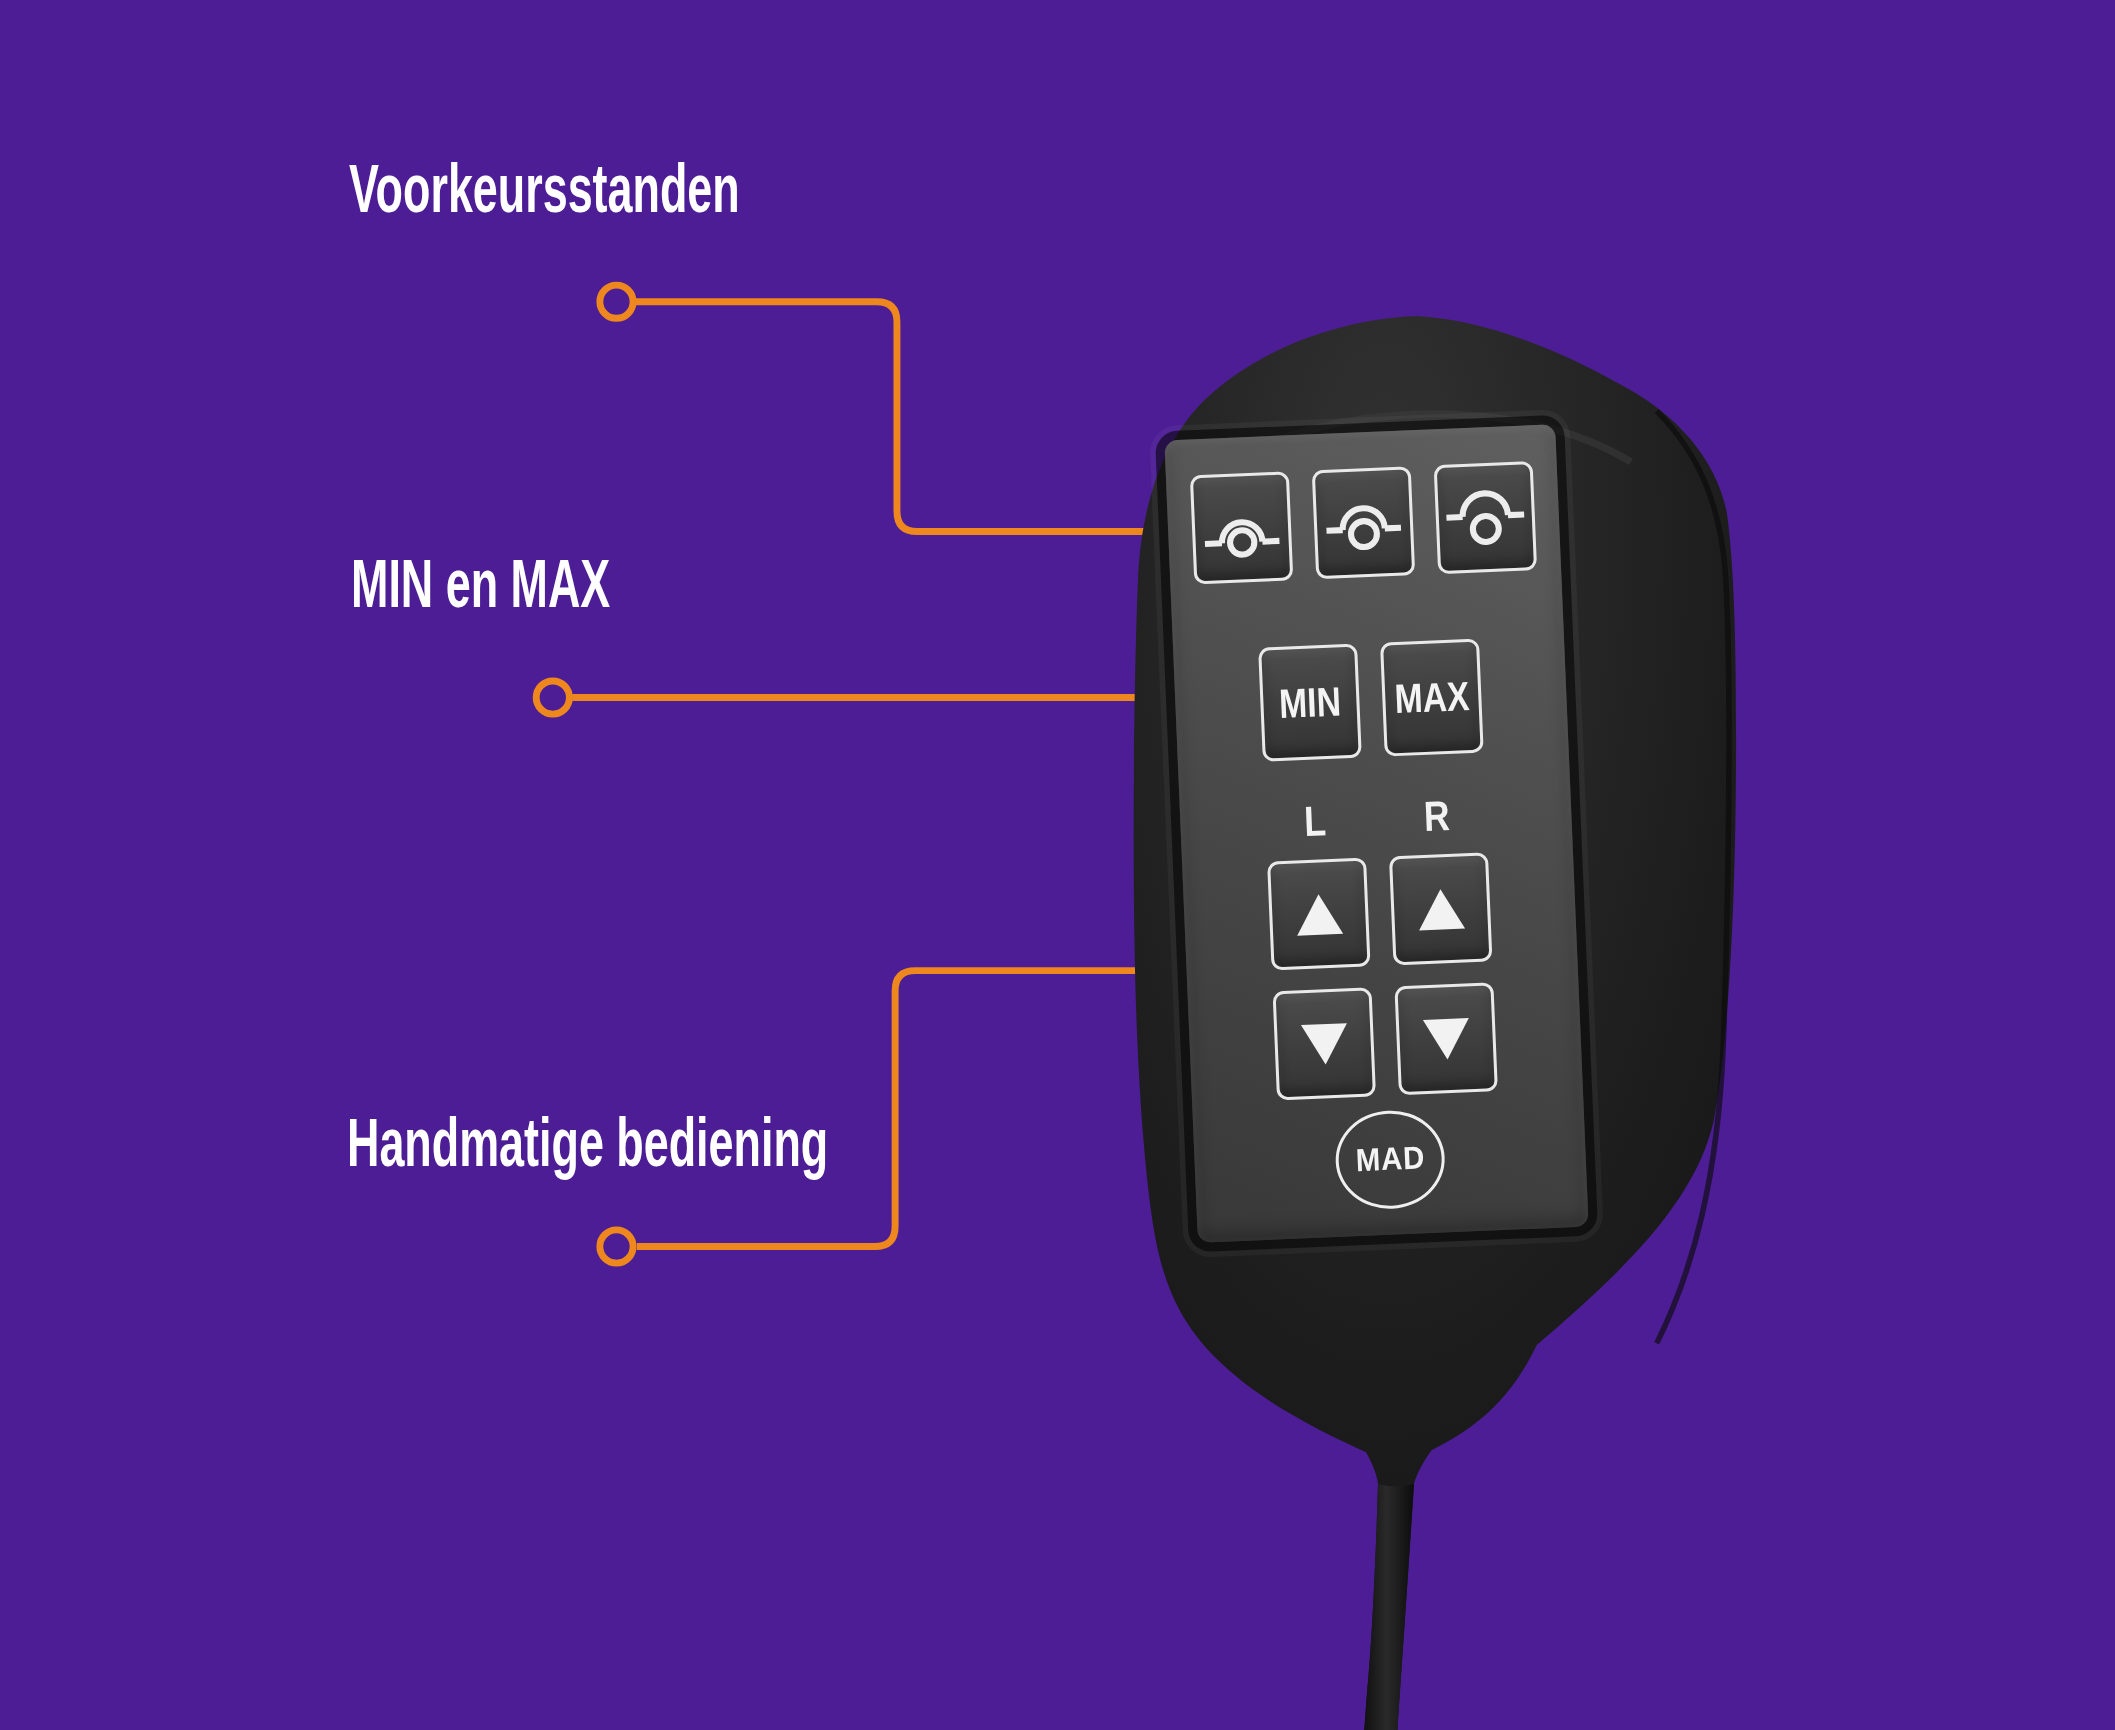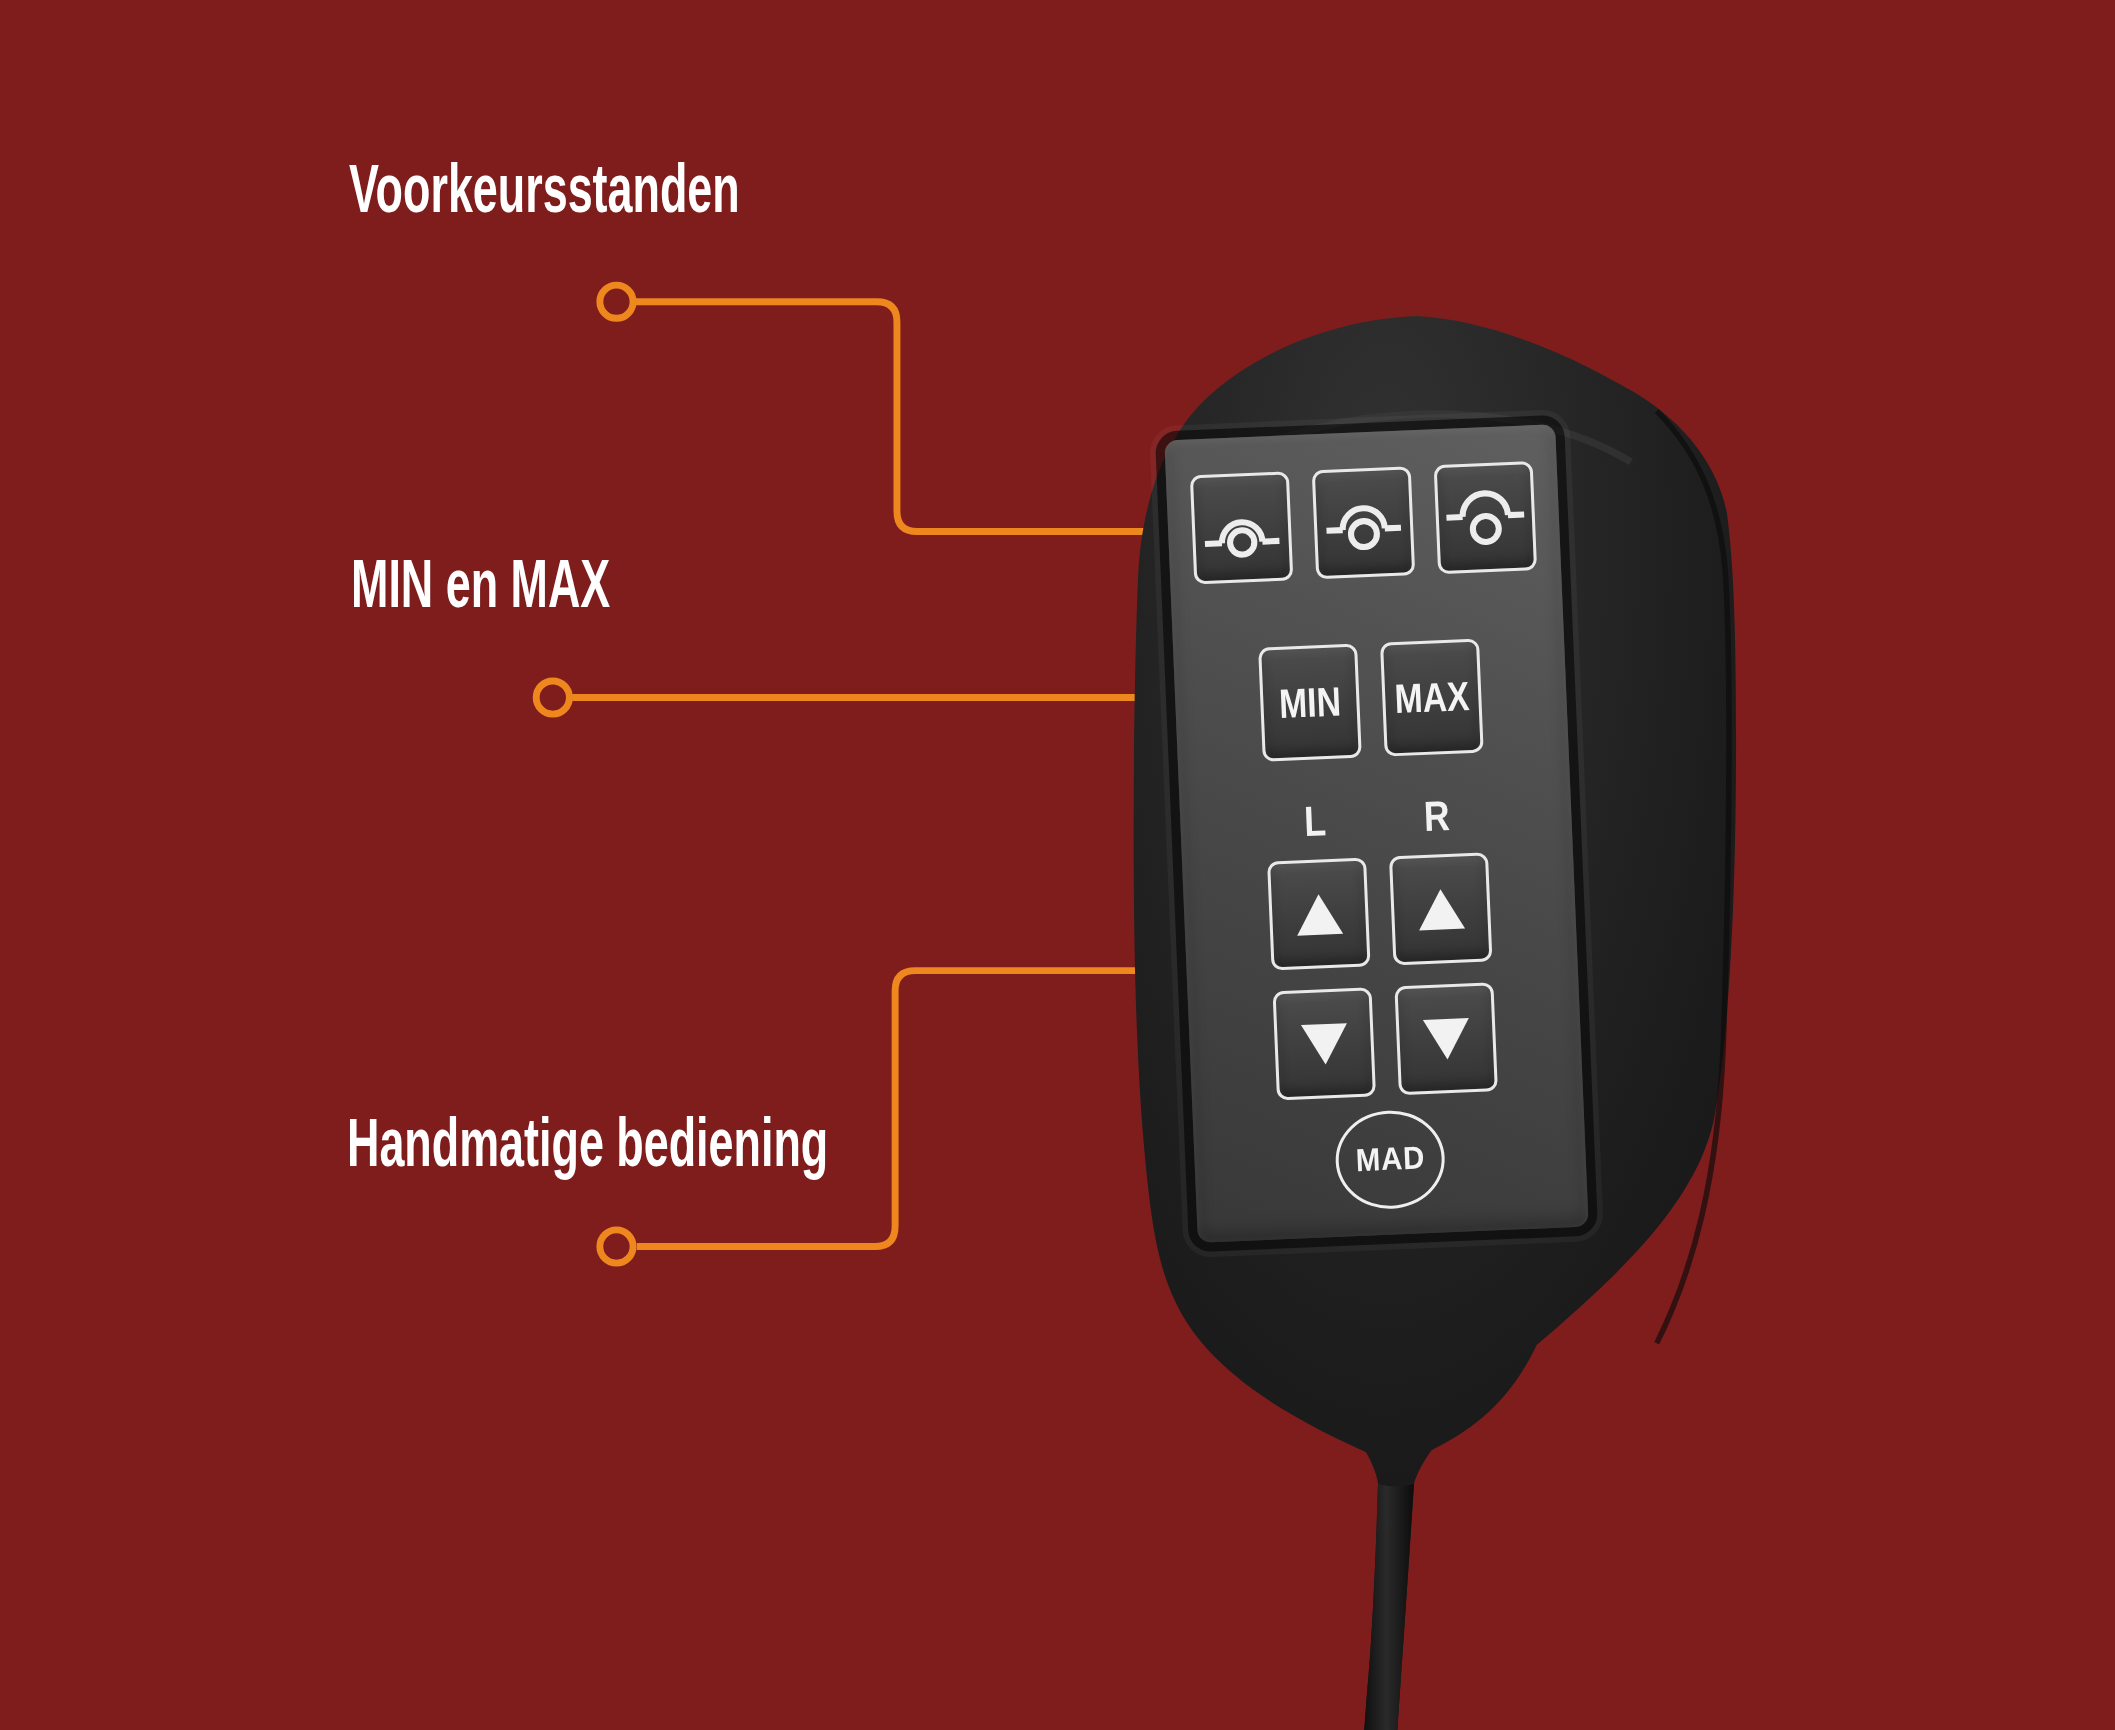--- a/index.html
+++ b/index.html
@@ -1,19 +1,19 @@
 <!DOCTYPE html>
 <html style="font-size:14.8px"><head>
 <meta charset="utf-8">
 <style>
   html,body{margin:0;padding:0;background:#000;}
   #canvas{
     position:relative;
     width:2115px;height:1730px;
-    background:#7f1d1d;
+    background:#4c1d95;
     overflow:hidden;
     font-family:"Liberation Sans", sans-serif;
   }
   
   .callout-label{
     position:absolute;
     color:#fff;
     font-weight:700;
     font-size:68px;
     line-height:1;

